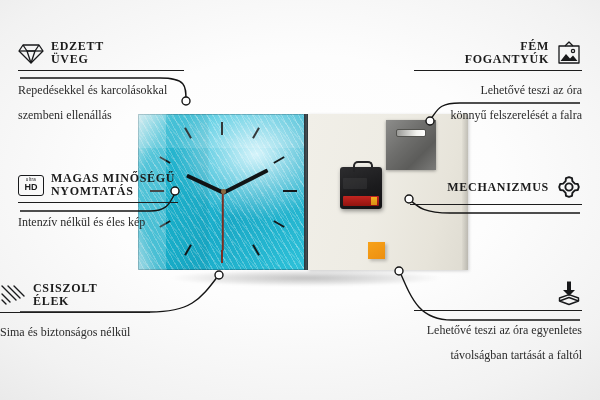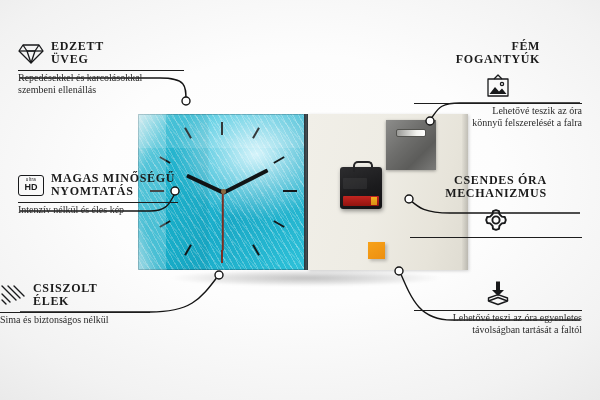--- a/index.html
+++ b/index.html
@@ -118,39 +118,39 @@
     position:absolute; left:60px; top:128px; width:17px; height:17px;
     background: linear-gradient(150deg,#f7a21a,#ed8f10);
     box-shadow: 2px 2px 3px rgba(0,0,0,0.22);
   }
   
   .callout { position: absolute; }
   .callout .head {
     display:flex; align-items:center; gap:7px;
   }
   .callout.left .head { justify-content:flex-start; }
-  .callout.right .head { justify-content:flex-end;flex-direction:column; }
+  .callout.right .head { justify-content:flex-end; }
   .callout .title {
     font-family: "Liberation Serif", serif;
     font-size: 12px; font-weight: 700;
     letter-spacing: 0.7px;
     color: #1b1b1b;
     line-height: 13px;
     text-transform: uppercase;
   }
   .callout.right .title { text-align: right; }
   .callout .rule {
     height:0; border-top: 1px solid #1d1d1d; margin-top: 4px;
   }
   .callout .desc {
     font-family: "Liberation Serif", serif;
-    font-size: 10px;
+    font-size: 12px;
     color: #2b2b2b;
     line-height: 11px;
-    margin-top: 1px;
+    margin-top: 14px;
   }
   .callout.right .desc { text-align: right; }
   .ic { flex:0 0 auto; display:block; }
   .hdbadge {
     width:24px; height:19px; border:1.4px solid #18191b; border-radius:3px;
     display:flex; flex-direction:column; align-items:center; justify-content:center;
     line-height:1; color:#18191b;
   }
   .hdbadge .u { font-size:4.5px; letter-spacing:0.3px; font-family:"Liberation Sans",sans-serif; }
   .hdbadge .h { font-size:9px; font-weight:700; font-family:"Liberation Sans",sans-serif; margin-top:0.5px;}
@@ -291,28 +291,27 @@
       <svg class="ic" width="26" height="26" viewBox="0 0 26 26">
         <g fill="none" stroke="#18191b" stroke-width="1.3" stroke-linejoin="round">
           <path d="M9 6 L13 2 L17 6"></path>
           <rect x="3" y="6" width="20" height="17"></rect>
           <circle cx="17" cy="11" r="1.6"></circle>
           <path d="M4.5 21 L10 14 L14 18.5 L17 15.5 L21.5 21 Z" fill="#18191b" stroke="none"></path>
         </g>
       </svg>
     </div>
     <div class="rule" style="width:168px; margin-left:auto;"></div>
-    <div class="desc">Lehetővé teszik az óra</div>
+    <div class="desc">Lehetővé teszi az óra</div>
     <div class="desc">könnyű felszerelését a falra</div>
   </div>
 
   <div class="callout right" style="left:410px; top:174px; width:172px;">
     <div class="head">
       <div>
-        <div class="title">CSENDES ÓRA</div>
         <div class="title">MECHANIZMUS</div>
       </div>
       <svg class="ic" width="26" height="26" viewBox="0 0 26 26">
         <g fill="none" stroke="#18191b" stroke-width="1.9" stroke-linecap="round" stroke-linejoin="round">
           <path d="M13 3.2 L10 4.2 L9.6 7.2 L7.2 9.6 L4.2 10 L3.2 13 L4.2 16 L7.2 16.4 L9.6 18.8 L10 21.8 L13 22.8 L16 21.8 L16.4 18.8 L18.8 16.4 L21.8 16 L22.8 13 L21.8 10 L18.8 9.6 L16.4 7.2 L16 4.2 Z"></path>
           <circle cx="13" cy="13" r="3.6"></circle>
         </g>
       </svg>
     </div>
     <div class="rule" style="width:172px; margin-left:auto;"></div>

